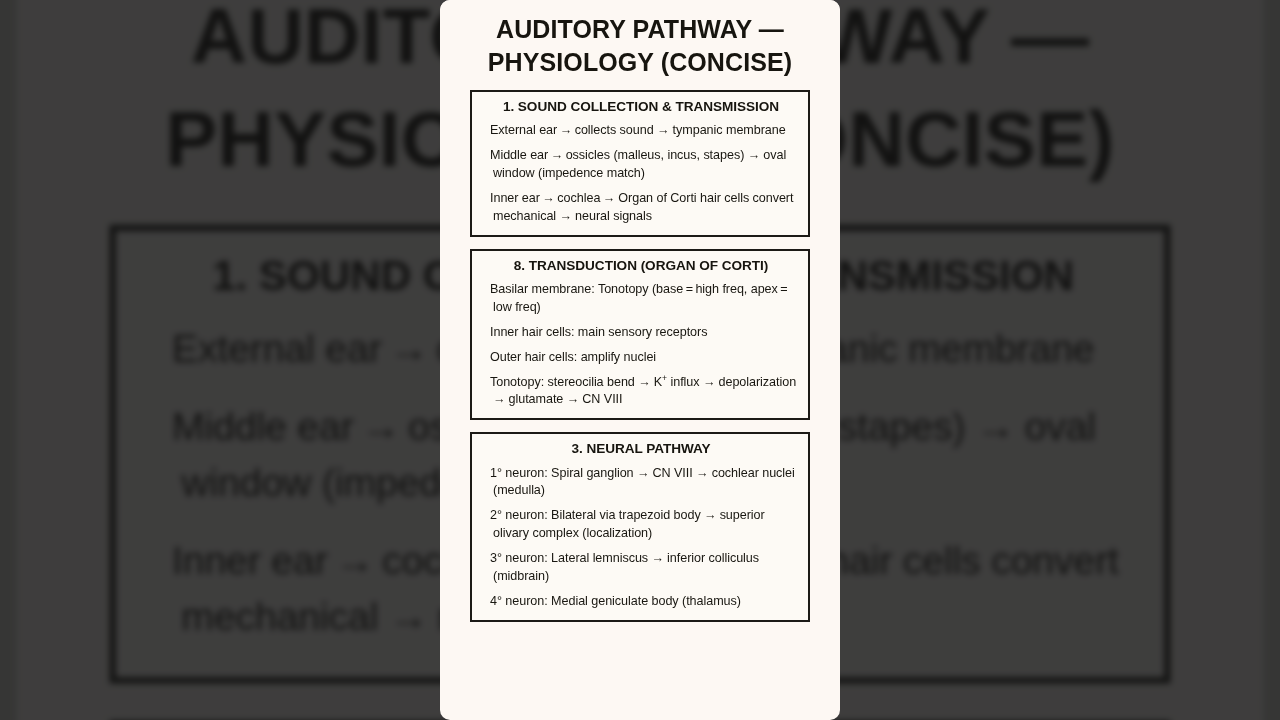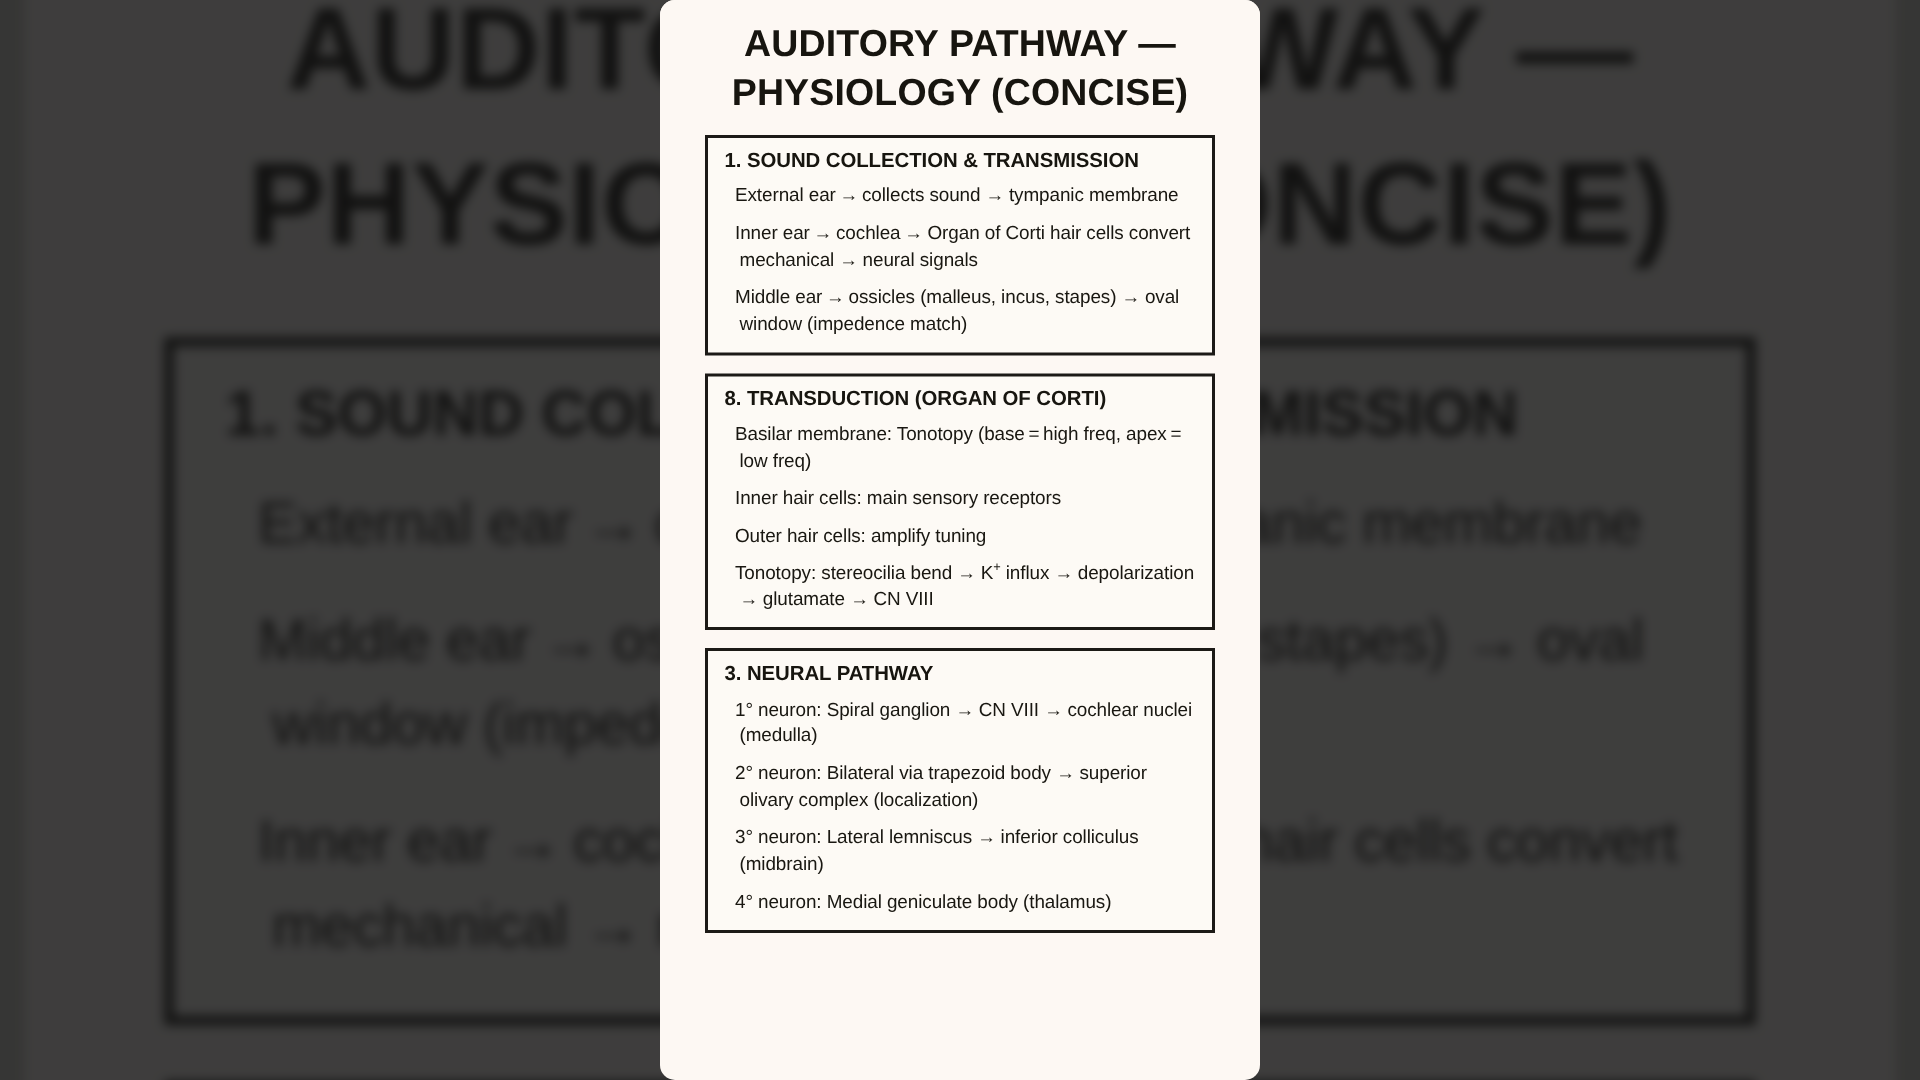--- a/index.html
+++ b/index.html
@@ -85,20 +85,21 @@
   .section:last-child { margin-bottom: 0; }
 
   .sec-head {
     font-weight: bold;
     font-size: 13.6px;
     line-height: 1.2;
     color: #17150f;
     letter-spacing: -0.05px;
     margin: 0 0 7px 2px;
     white-space: nowrap;
+    text-align: center;
   }
 
   .item {
     font-size: 12.6px;
     line-height: 1.42;
     color: #191711;
     margin: 0 0 7px 0;
     padding-left: 12px;
     text-indent: -3px;
     letter-spacing: -0.06px;
@@ -132,28 +133,28 @@
     <div id="backdrop-shade"></div>
   </div>
 
   <div id="card">
     <div class="sheet">
       <h1 class="title">AUDITORY PATHWAY — PHYSIOLOGY (CONCISE)</h1>
       <div id="fg-sections">
           <div class="section">
             <div class="sec-head">1. SOUND COLLECTION &amp; TRANSMISSION</div>
             <p class="item"><b>External ear</b> → <span>collects sound <span class="arr">→</span> tympanic </span><b>membrane</b></p>
+            <p class="item"><b>Middle ear</b> → <span>ossicles (malleus, incus, stapes) <span class="arr">→</span> oval window (impedence match)</span></p>
             <p class="item"><b>Inner ear</b> → <b>cochlea</b> <span><span class="arr">→</span> Organ of Corti hair cells convert mechanical <span class="arr">→</span> neural signals</span></p>
-            <p class="item"><b>Middle ear</b> → <span>ossicles (malleus, incus, stapes) <span class="arr">→</span> oval window (impedence match)</span></p>
           </div>
           <div class="section">
             <div class="sec-head">8. TRANSDUCTION (ORGAN OF CORTI)</div>
             <p class="item"><b>Basilar membrane</b>: <span>Tonotopy (base = high freq, apex = low freq)</span></p>
             <p class="item"><b>Inner hair cells</b>: <span>main sensory receptors</span></p>
-            <p class="item"><b>Outer hair cells</b>: <span>amplify tuning</span></p>
+            <p class="item"><b>Outer hair cells</b>: <span>amplify nuclei</span></p>
             <p class="item"><b>Tonotopy</b>: <span>stereocilia bend <span class="arr">→</span> K<sup>+</sup> influx <span class="arr">→</span> depolarization <span class="arr">→</span> glutamate <span class="arr">→</span> CN VIII</span></p>
           </div>
           <div class="section">
             <div class="sec-head">3. NEURAL PATHWAY</div>
             <p class="item"><b>1° neuron</b>: <span>Spiral ganglion <span class="arr">→</span> CN VIII <span class="arr">→</span> cochlear nuclei (medulla)</span></p>
             <p class="item"><b>2° neuron</b>: <span>Bilateral via trapezoid body <span class="arr">→</span> superior olivary complex (localization)</span></p>
             <p class="item"><b>3° neuron</b>: <span>Lateral lemniscus <span class="arr">→</span> inferior colliculus (midbrain)</span></p>
             <p class="item"><b>4° neuron</b>: <span>Medial geniculate body (thalamus)</span></p>
           </div>
         </div>

